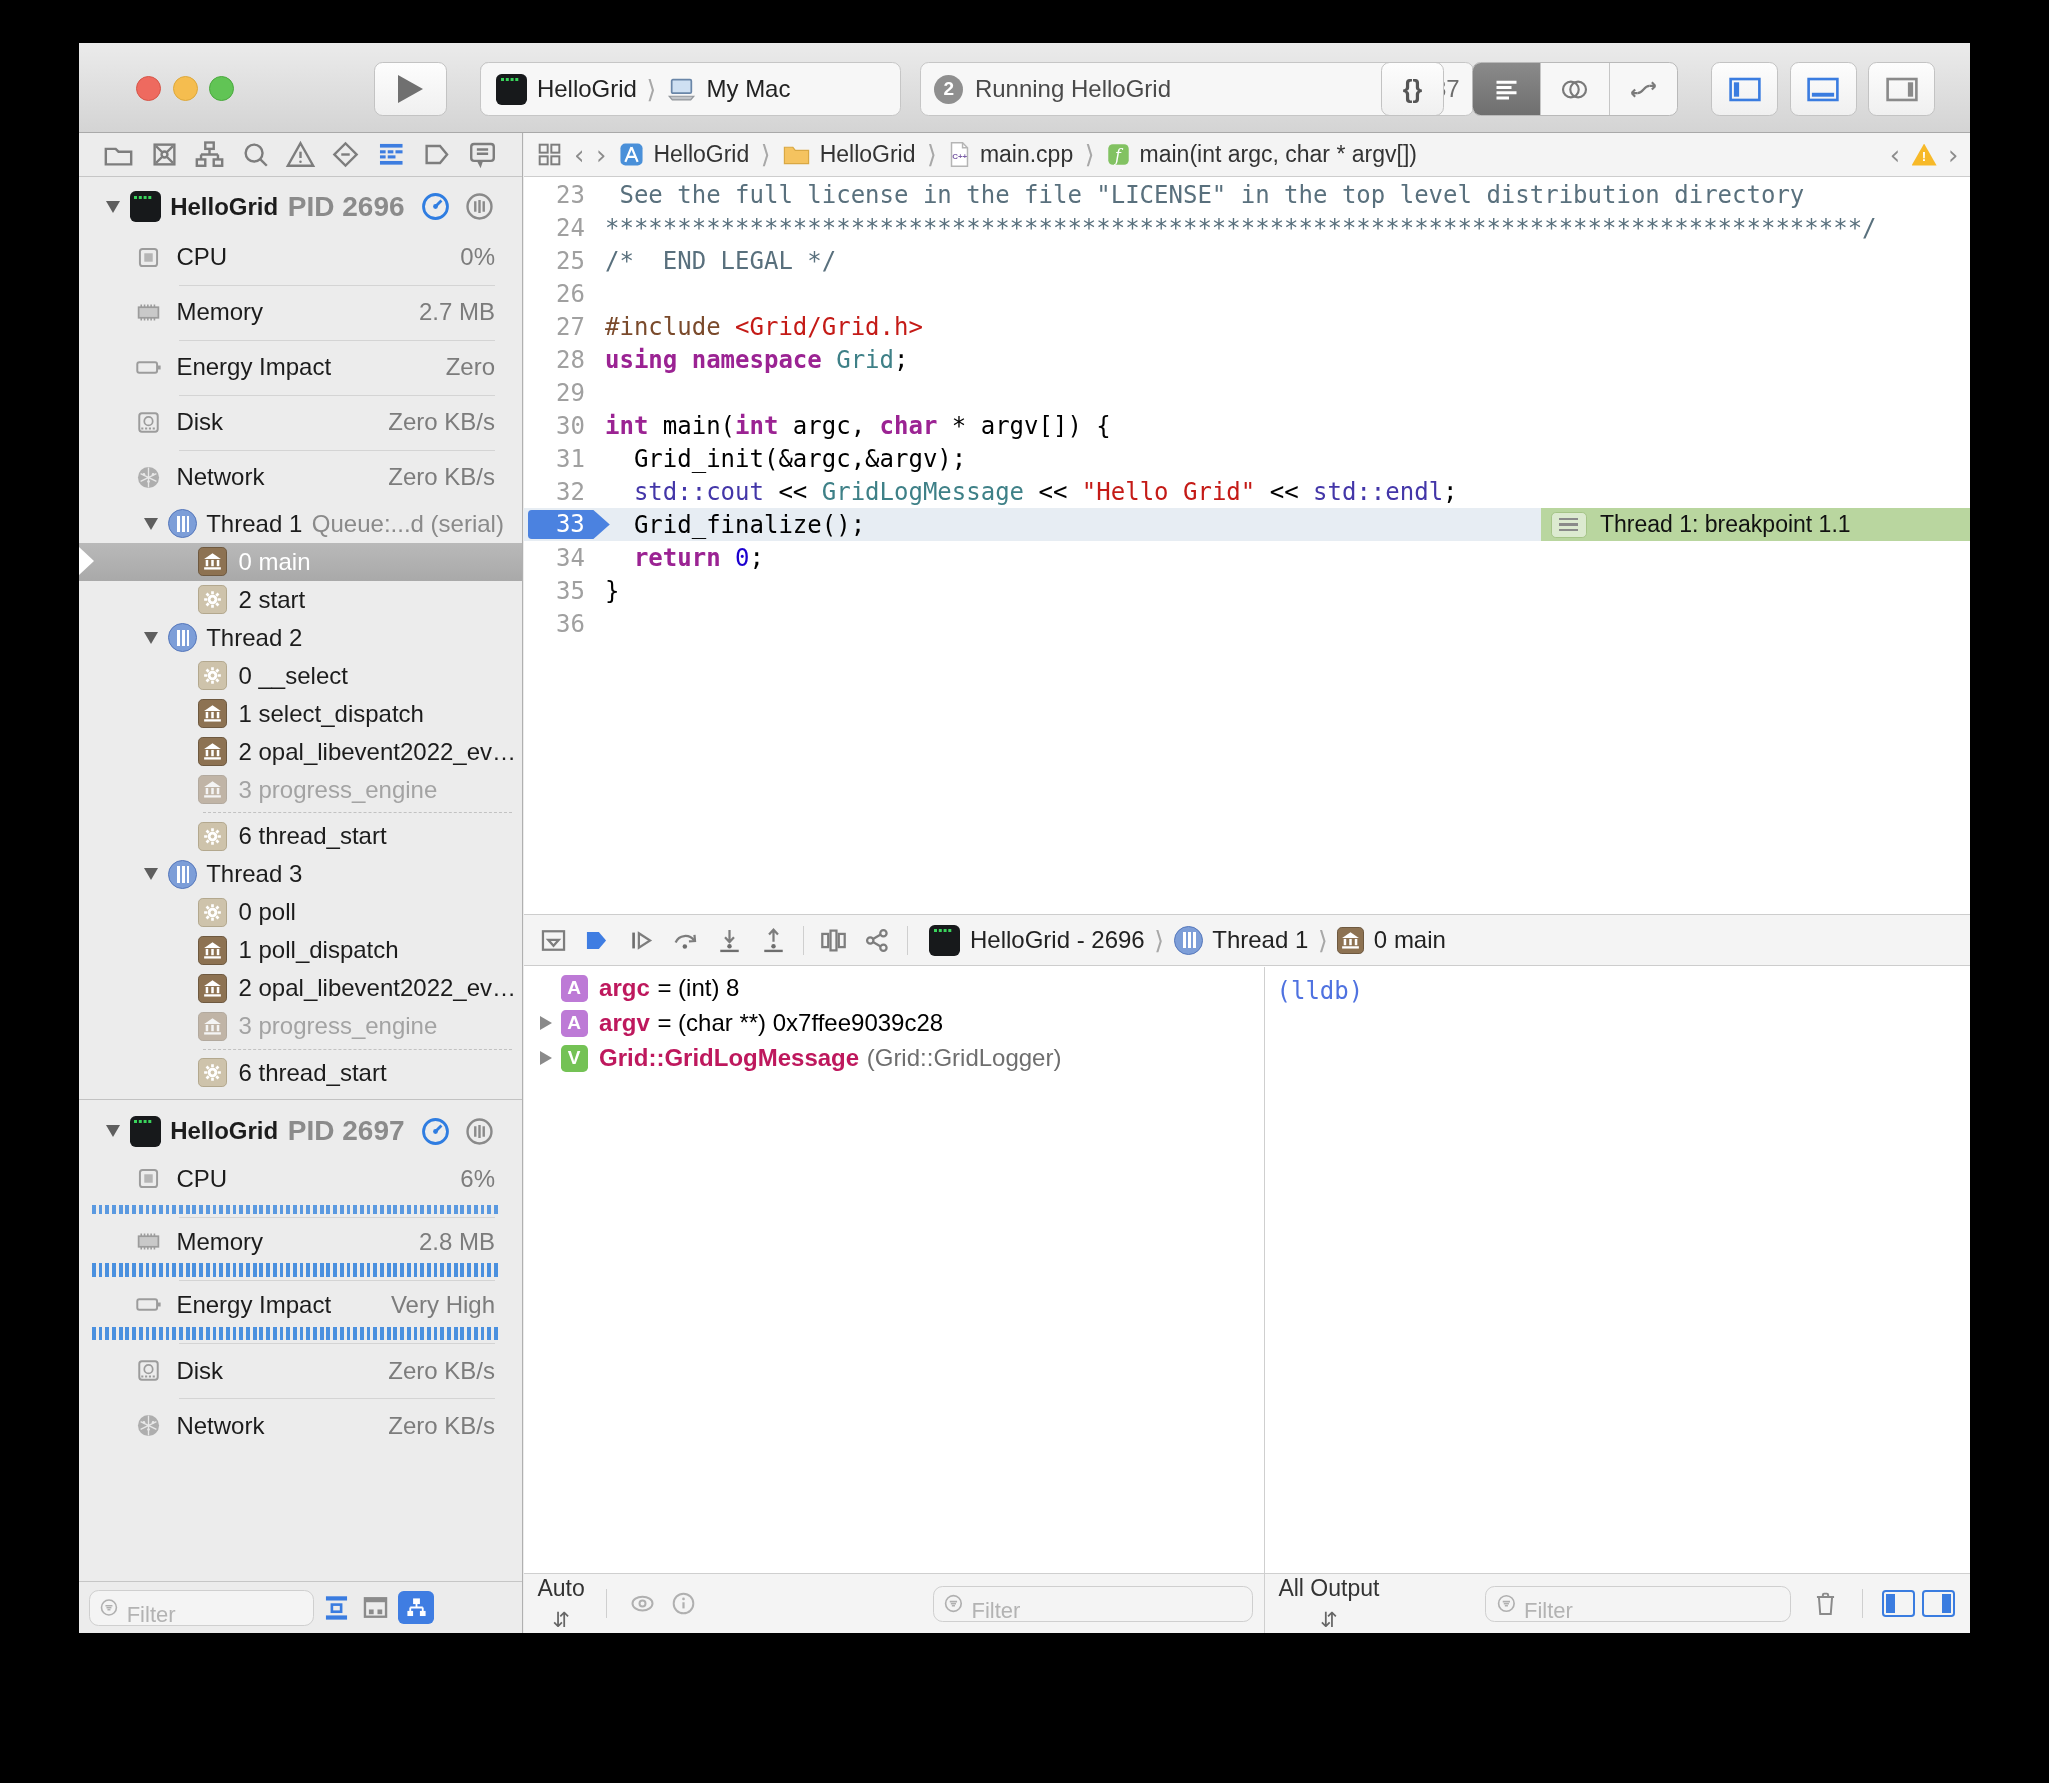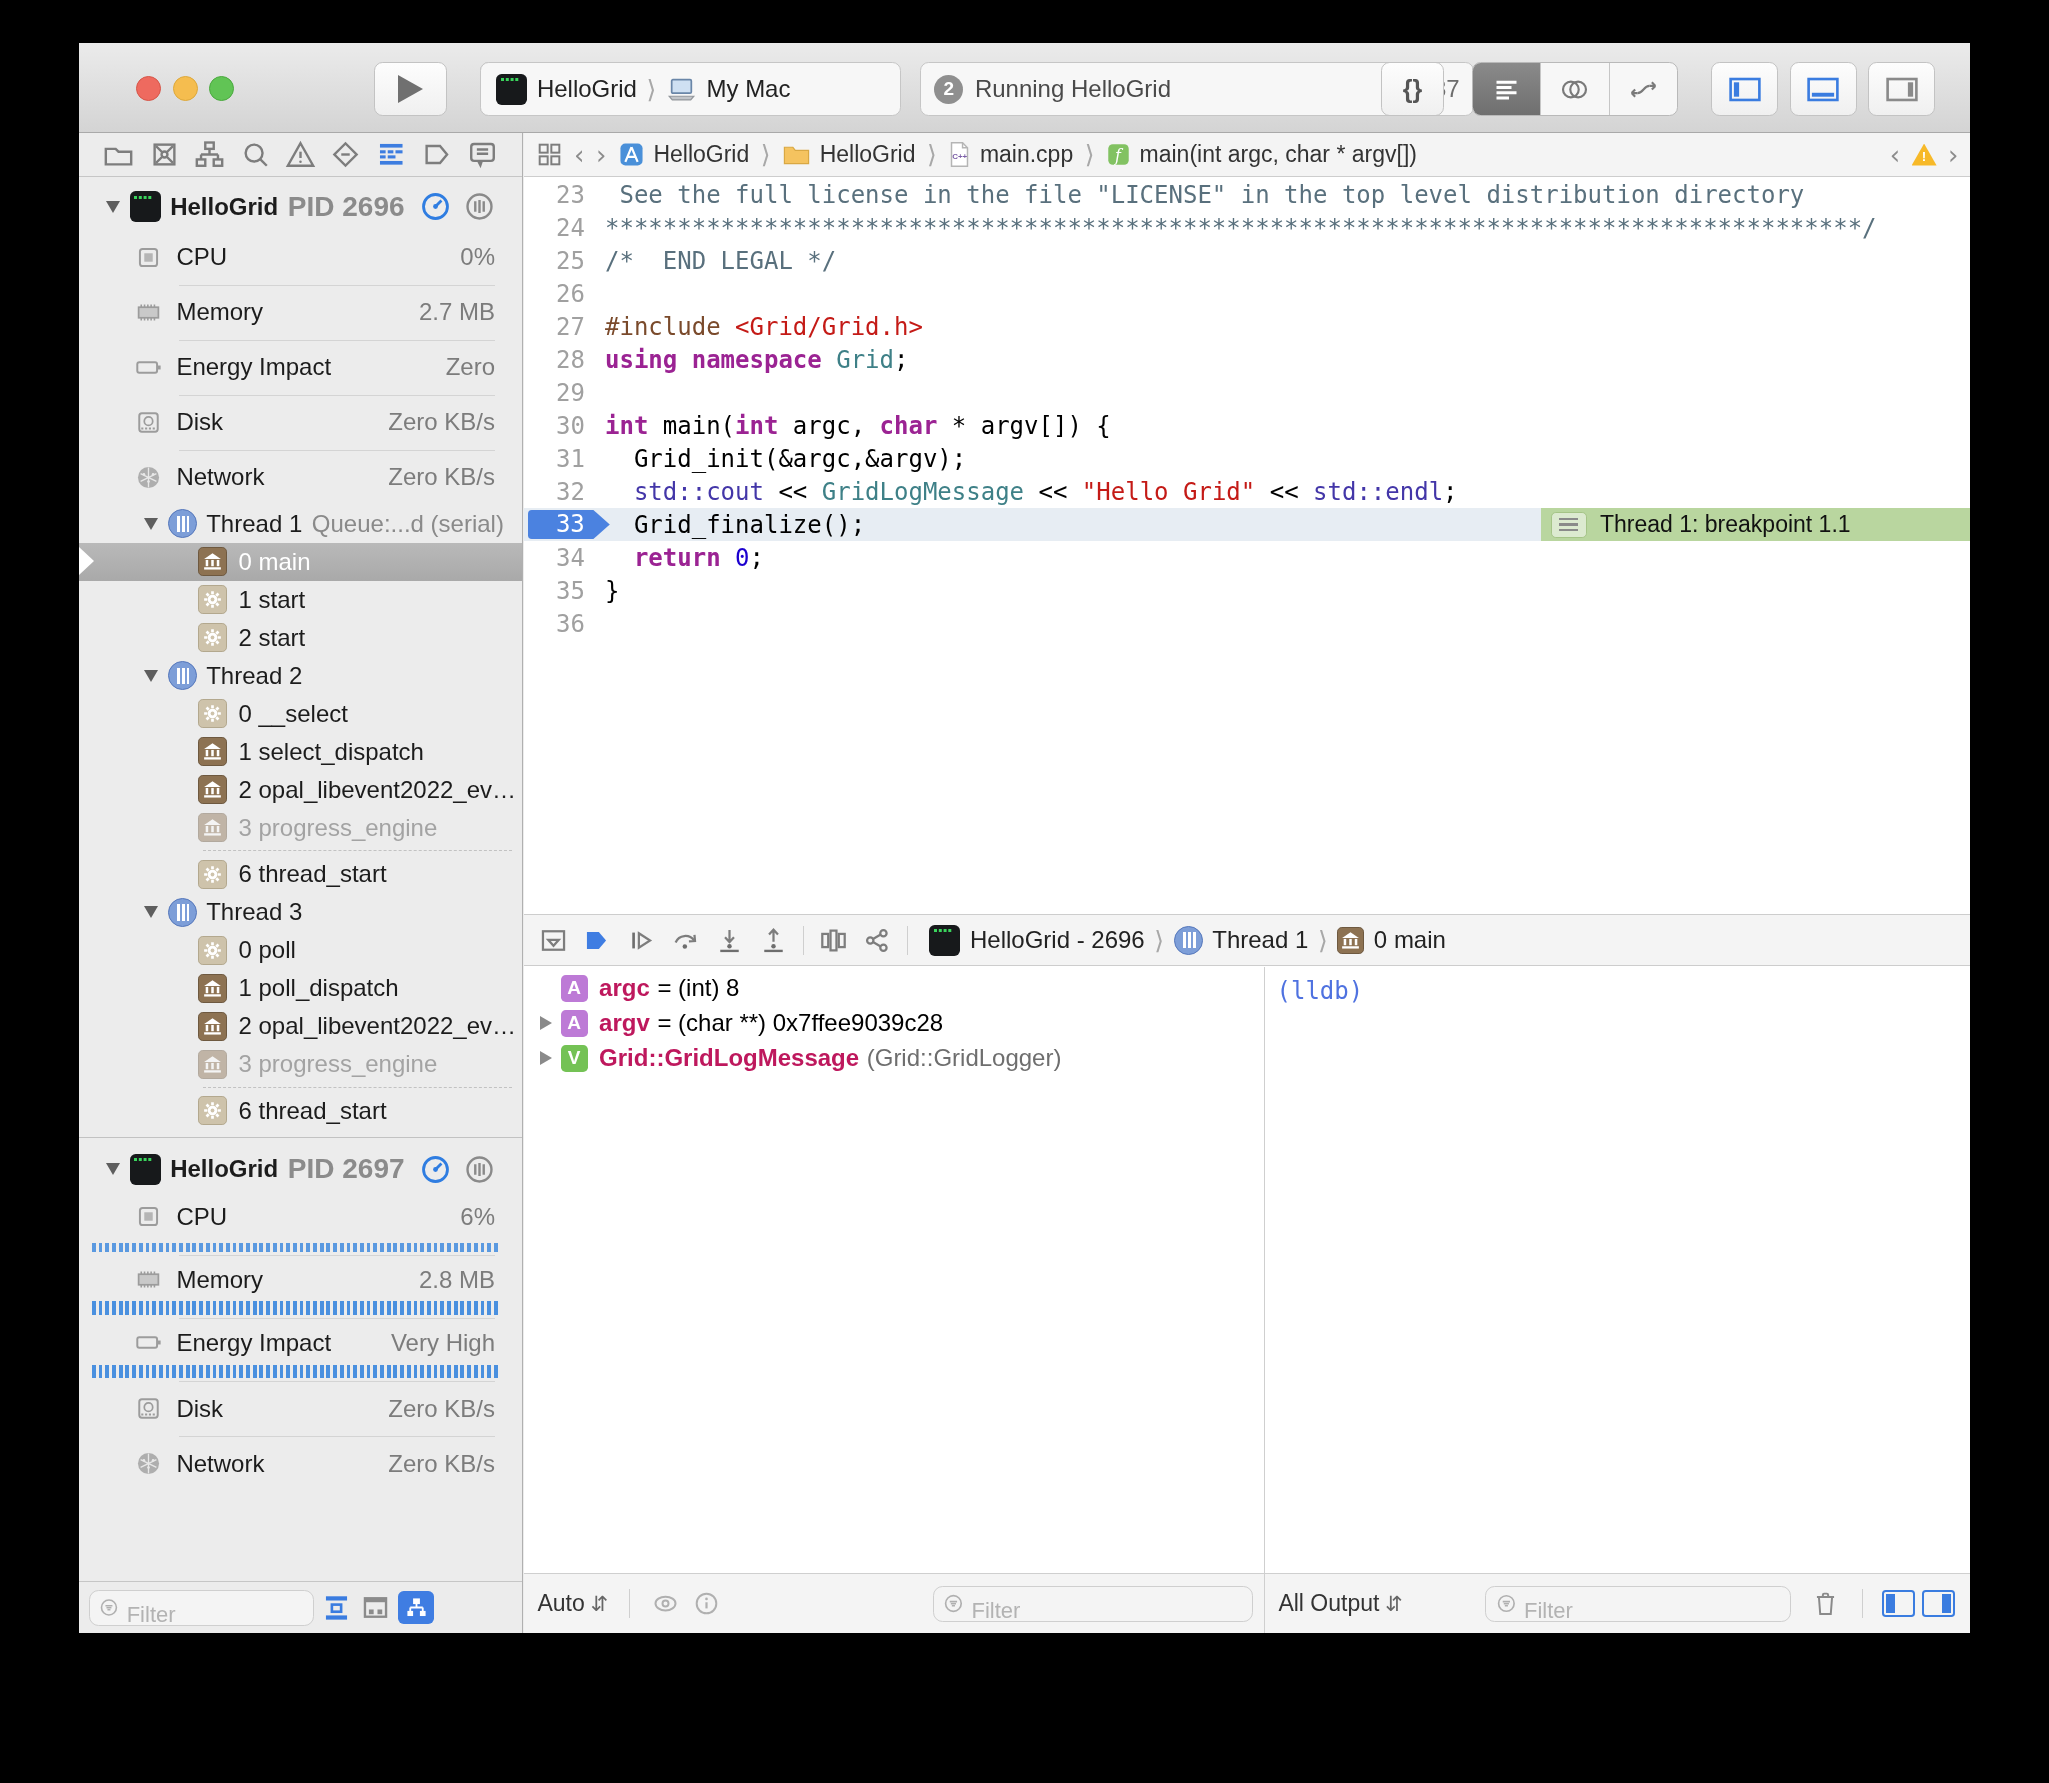--- a/index.html
+++ b/index.html
@@ -139,21 +139,21 @@
   .vbadge{width:27px;height:27px;border-radius:4.8px;color:#fff;font-weight:bold;font-size:19px;
      display:flex;align-items:center;justify-content:center;flex:0 0 auto;margin-right:11.5px;}
   .vname{font-weight:bold;color:#be185d;}
   .vval{color:#000;margin-left:7.6px;}
   .vval.mut{color:#6e6e6e;}
   
   .botbar{position:absolute;bottom:0;height:60px;background:#f4f4f4;border-top:1px solid #cfcfcf;
      display:flex;align-items:center;}
   .botbar.left{left:0;width:740px;padding-left:13.4px;gap:13.4px;}
   .botbar.right{left:740px;right:0;border-left:1px solid #cfcfcf;padding-left:13.4px;gap:11.5px;}
-  .ddl{display:flex;align-items:center;gap:5.7px;font-size:23px;color:#333;}
+  .ddl{display:flex;align-items:center;gap:5.7px;font-size:23px;color:#333;flex-direction:column;}
   .updown{color:#666;font-family:"DejaVu Sans",sans-serif;font-size:21px;}
   .botbar .fpill{width:320px;margin-left:auto;margin-right:11.5px;}
   .botbar.right .fpill{width:306px;margin-left:auto;margin-right:9.6px;}
   .ct{width:32.5px;height:27px;border:2.9px solid #3a7ce0;border-radius:3.8px;position:relative;flex:0 0 auto;}
   .ct::after{content:"";position:absolute;top:1.9px;bottom:1.9px;width:8.6px;background:#3a7ce0;}
   .ct.l::after{left:1.9px;} .ct.r::after{right:1.9px;}
   .ctwrap{display:flex;gap:7.6px;margin-right:15.3px;align-items:center;}
   svg{display:block;}
 </style>
 </head>
@@ -414,32 +414,20 @@
           <div class="prow row-frame">
             <span class="fi gear">
               <svg width="23" height="23" viewBox="0 0 22 22">
                 <circle cx="11" cy="11" r="4.6" fill="#fff"></circle>
                 <g stroke="#fff" stroke-width="2.6">
                   <path d="M11 3 v3 M11 16 v3 M3 11 h3 M16 11 h3 M5.3 5.3 l2.1 2.1 M14.6 14.6 l2.1 2.1 M16.7 5.3 l-2.1 2.1 M7.4 14.6 l-2.1 2.1"></path>
                 </g>
                 <circle cx="11" cy="11" r="1.8" fill="#cec3ab"></circle>
               </svg>
             </span>
-            <span class="flabel">1 start</span>
-          </div>
-          <div class="prow row-frame">
-            <span class="fi gear">
-              <svg width="23" height="23" viewBox="0 0 22 22">
-                <circle cx="11" cy="11" r="4.6" fill="#fff"></circle>
-                <g stroke="#fff" stroke-width="2.6">
-                  <path d="M11 3 v3 M11 16 v3 M3 11 h3 M16 11 h3 M5.3 5.3 l2.1 2.1 M14.6 14.6 l2.1 2.1 M16.7 5.3 l-2.1 2.1 M7.4 14.6 l-2.1 2.1"></path>
-                </g>
-                <circle cx="11" cy="11" r="1.8" fill="#cec3ab"></circle>
-              </svg>
-            </span>
             <span class="flabel">2 start</span>
           </div>
           <div class="prow row-thread">
             <span class="tri-down"></span>
             <span class="thr">
               <i></i>
               <i></i>
               <i></i>
             </span>
             <span class="tname">Thread 2</span>

